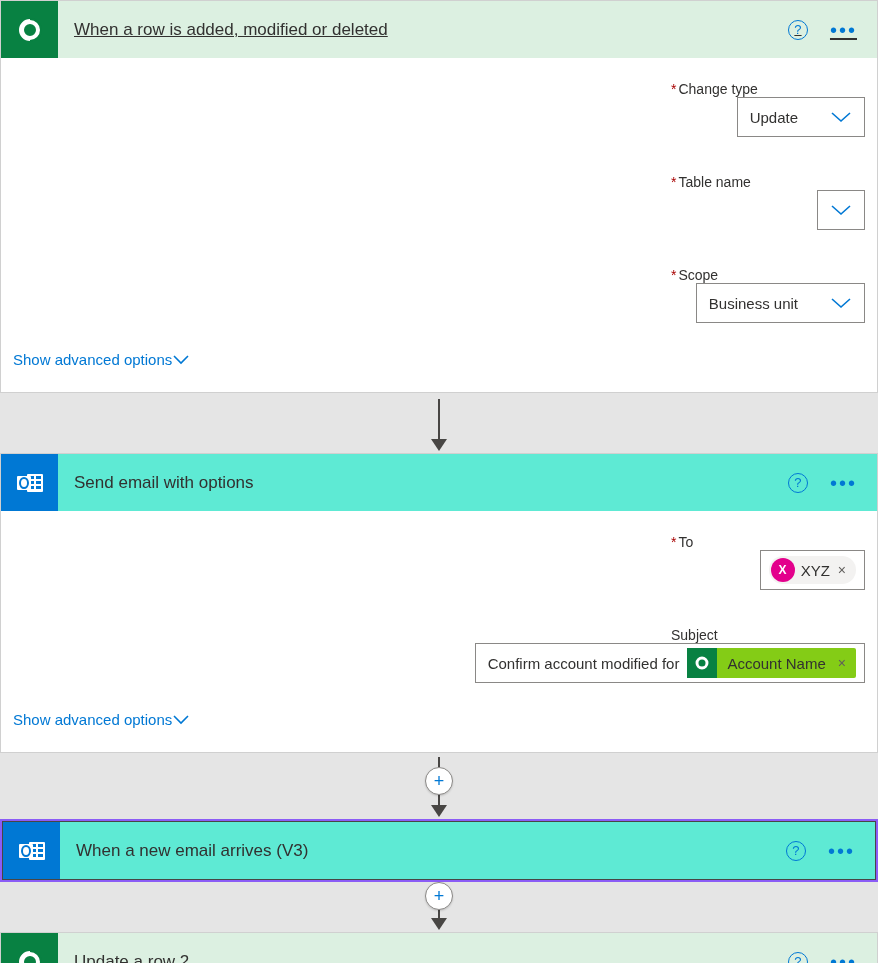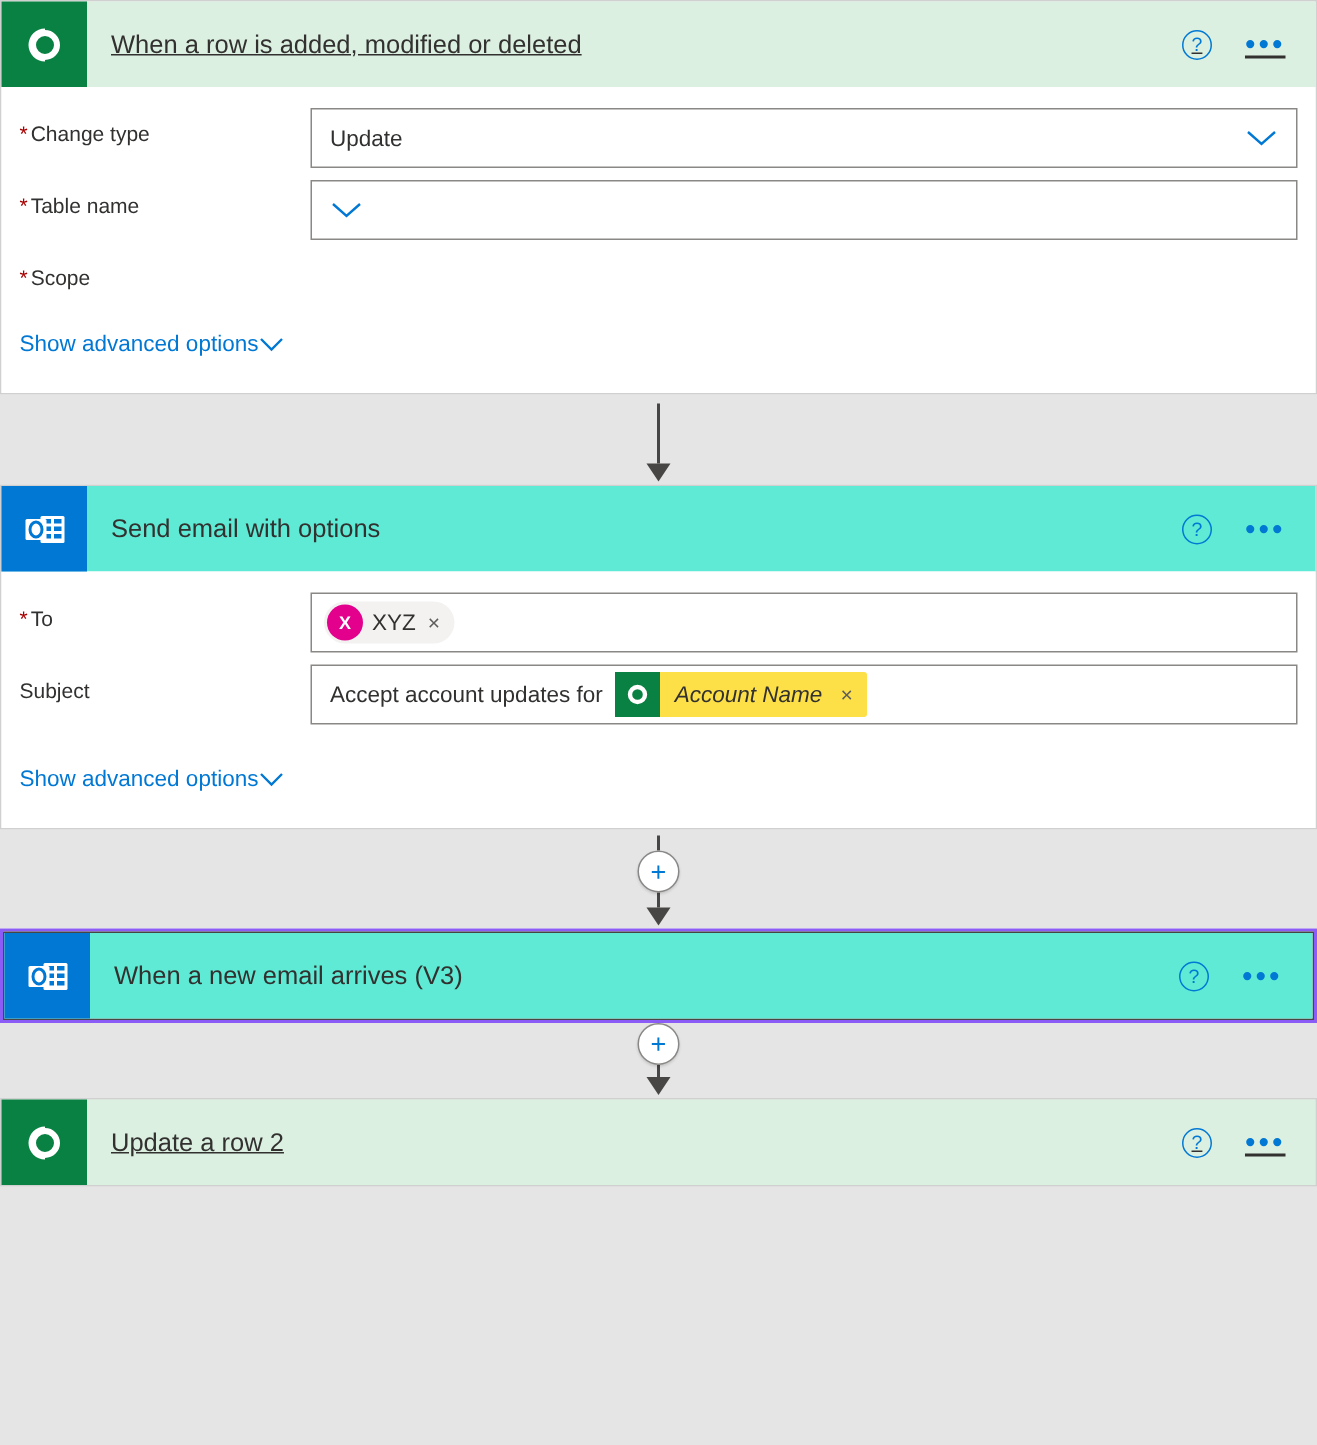--- a/index.html
+++ b/index.html
@@ -62,22 +62,23 @@
     letter-spacing: 2px;
     cursor: pointer;
     line-height: 1;
   }
   .card-body {
     padding: 14px 12px 24px 12px;
     background: #fff;
   }
   .form-row {
     display: flex;
-    align-items: flex-start;
-    margin-bottom: 8px;
+    align-items: flex-end;
+    margin-bottom: 28px;
+    flex-direction: column;
   }
   .form-row:last-of-type { margin-bottom: 0; }
   .form-label {
     width: 194px;
     padding-top: 9px;
     font-size: 14px;
     color: #323130;
     flex-shrink: 0;
   }
   .form-label .req { color: #a80000; margin-right: 2px; }
@@ -141,21 +142,21 @@
   }
   .token {
     display: inline-flex;
     align-items: center;
     border-radius: 16px;
     padding: 2px 8px 2px 2px;
     gap: 6px;
     font-size: 15px;
   }
   .token-gray { background: #f3f2f1; }
-  .token-green { background: #fde047; font-style: italic; }
+  .token-green { background: #84cc16; }
   .token-avatar {
     width: 24px; height: 24px; border-radius: 50%;
     background: #e3008c;
     color: #fff;
     display: flex; align-items: center; justify-content: center;
     font-size: 12px; font-weight: 600;
   }
   .token-icon-sq {
     width: 30px; height: 30px;
     background: #088142;
@@ -209,20 +210,30 @@
           <span class="select-chevron">
             <svg width="22" height="14" viewBox="0 0 22 14">
                 <path d="M2 3 L11 11 L20 3" stroke="#0078d4" stroke-width="1.6" fill="none"></path>
               </svg>
           </span>
         </div>
       </div>
     </div>
     <div class="form-row">
       <div class="form-label"><span class="req">*</span><span>Scope</span></div>
+      <div class="form-control">
+        <div class="select-box">
+          <span class="sel-text">Business unit</span>
+          <span class="select-chevron">
+            <svg width="22" height="14" viewBox="0 0 22 14">
+                <path d="M2 3 L11 11 L20 3" stroke="#0078d4" stroke-width="1.6" fill="none"></path>
+              </svg>
+          </span>
+        </div>
+      </div>
     </div>
     <div class="adv-link">
       <span>Show advanced options</span>
       <svg width="18" height="12" viewBox="0 0 18 12">
           <path d="M2 2 L9 9 L16 2" stroke="#0078d4" stroke-width="1.6" fill="none"></path>
         </svg>
     </div>
   </div>
 </div>
 
@@ -262,21 +273,21 @@
             <span>XYZ</span>
             <span class="token-x">×</span>
           </span>
         </div>
       </div>
     </div>
     <div class="form-row">
       <div class="form-label"><span>Subject</span></div>
       <div class="form-control">
         <div class="input-box">
-          <span class="input-text">Accept account updates for </span>
+          <span class="input-text">Confirm account modified for </span>
           <span class="token token-green" style="border-radius:2px; padding:0 8px 0 0;">
             <span class="token-icon-sq">
               <svg width="20" height="20" viewBox="0 0 34 34">
                 <path d="M6 17 A11 11 0 0 1 28 17 A11 11 0 0 1 6 17 M11 17 A6 6 0 0 0 23 17 A6 6 0 0 0 11 17" fill="#fff" fill-rule="evenodd"></path>
               </svg>
             </span>
             <span>Account Name</span>
             <span class="token-x" style="margin-left:4px;">×</span>
           </span>
         </div>

